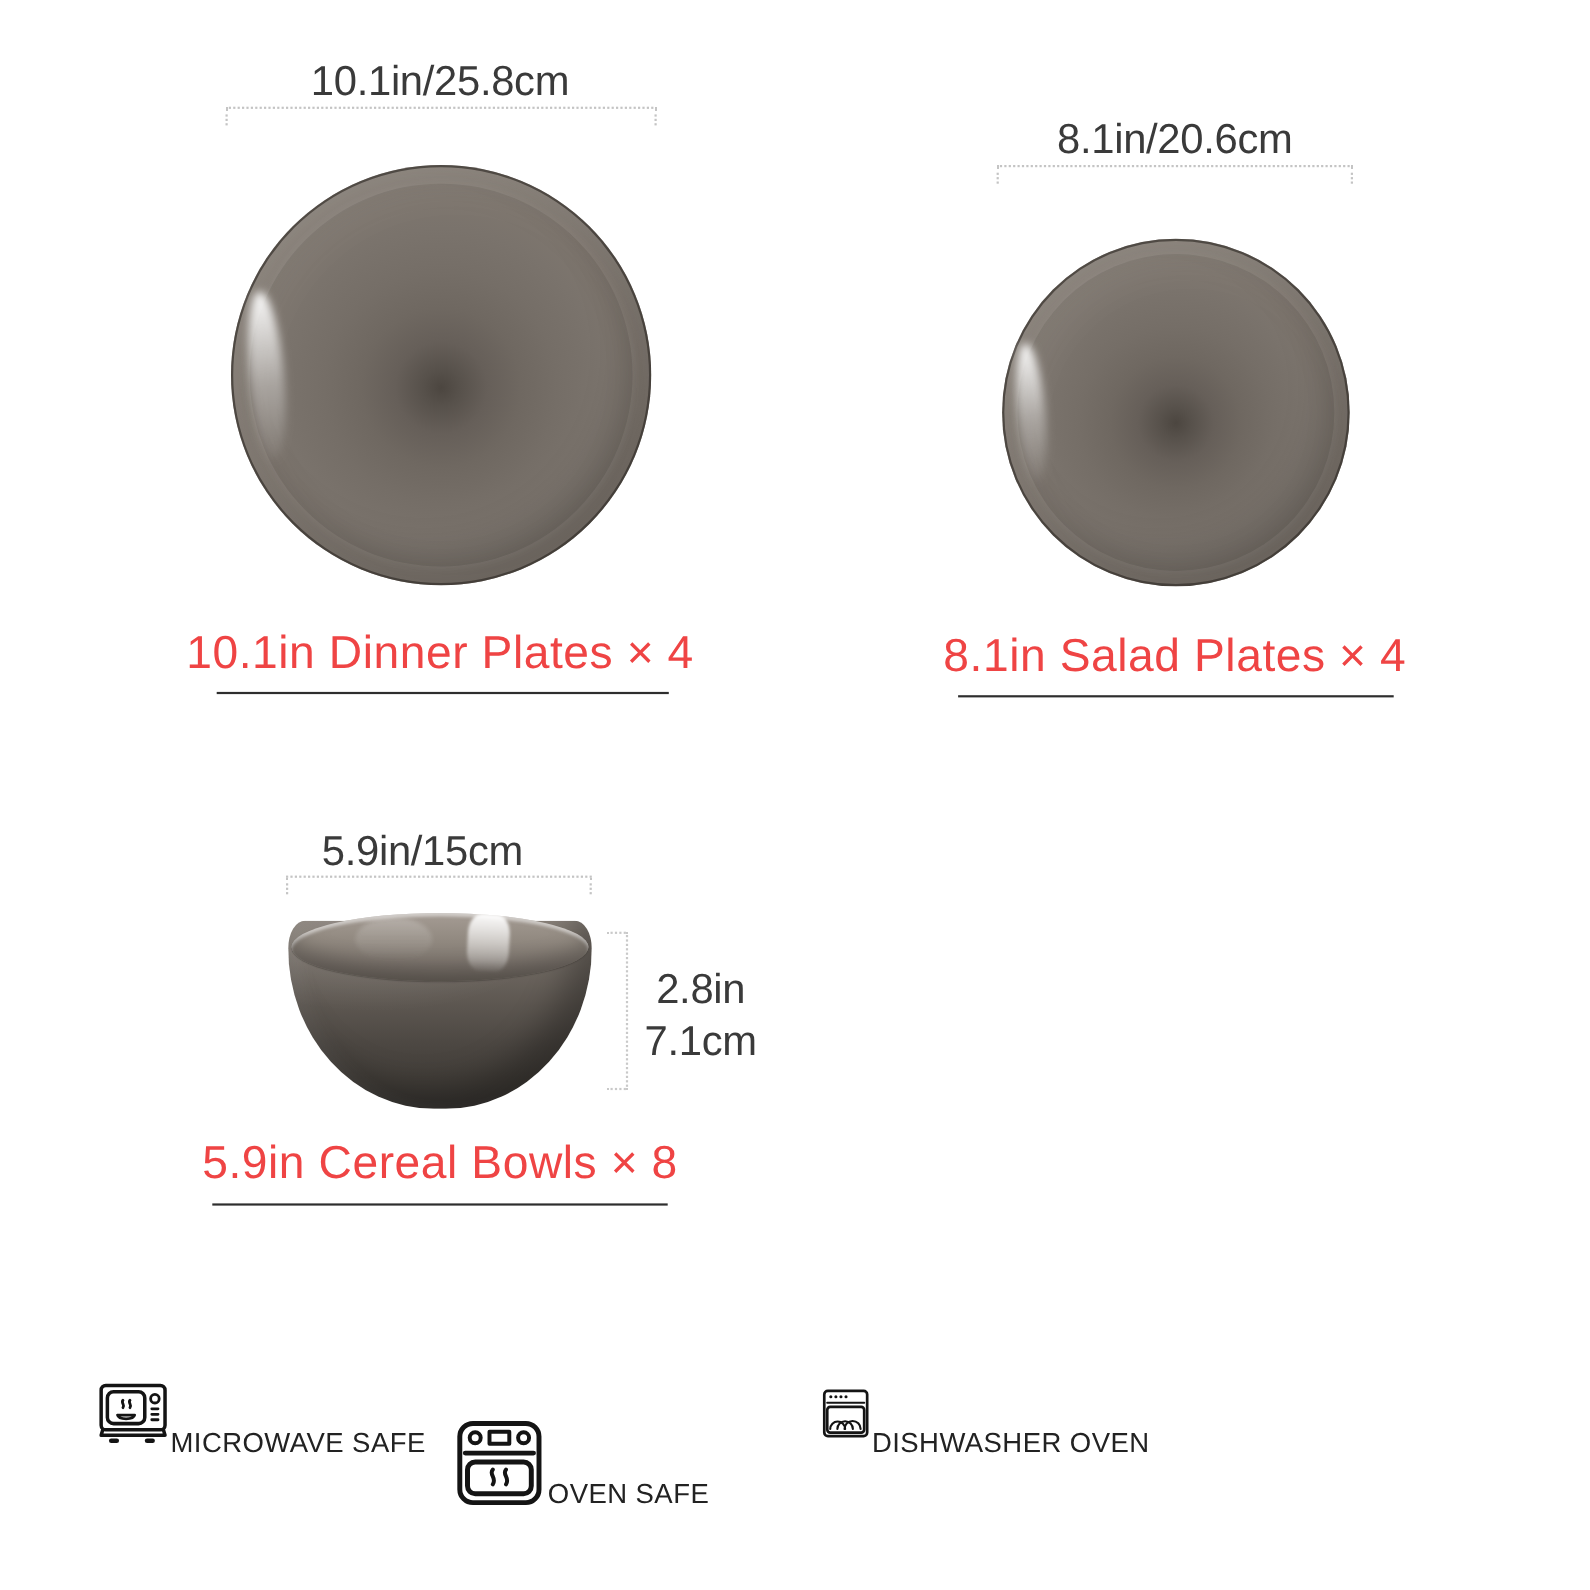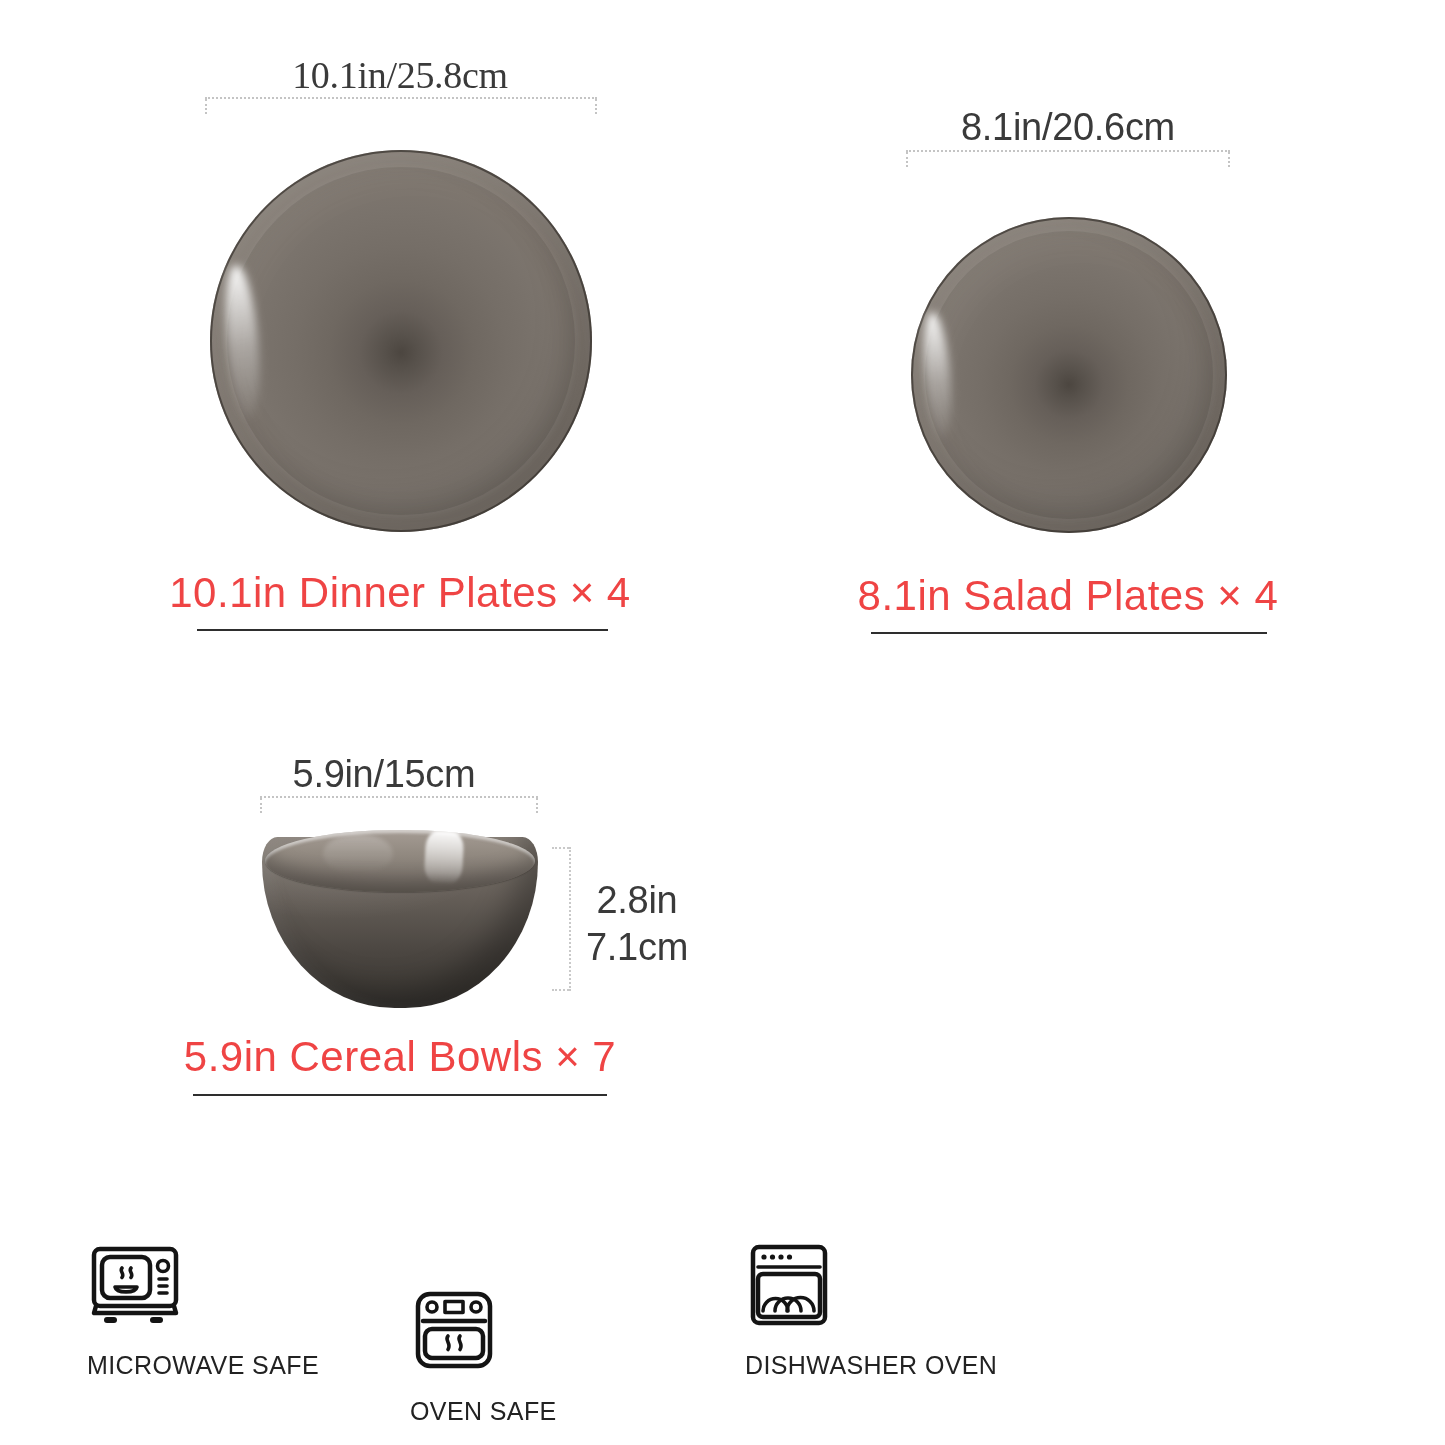--- a/index.html
+++ b/index.html
@@ -83,37 +83,37 @@
     filter:blur(1.5px);transform:rotate(3deg);
   }
   .bowl-gloss2{
     position:absolute;left:58px;top:4px;width:70px;height:40px;
     border-radius:50%;
     background:linear-gradient(180deg,rgba(255,255,255,0.22),rgba(255,255,255,0));
     filter:blur(2px);
   }
   
   .feature{
-    position:absolute;width:300px;display:flex;flex-direction:column;align-items:flex-start;
+    position:absolute;width:300px;display:flex;flex-direction:row;align-items:flex-end;
   }
   .feature svg{display:block;}
   .feature-label{
     margin-top:24px;font-size:25px;letter-spacing:0.4px;color:#222222;text-align:center;white-space:nowrap;
   }
   .icon-stroke{fill:none;stroke:#141414;stroke-width:4.5;stroke-linecap:round;stroke-linejoin:round;}
   .icon-stroke-thin{fill:none;stroke:#141414;stroke-width:3.6;stroke-linecap:round;stroke-linejoin:round;}
   .icon-fill{fill:#141414;stroke:none;}
 </style>
 </head>
 <body>
 
 <div class="stage">
 
   <div>
-    <div class="dim-label" style="left:150px;top:53px;width:500px;font-family:Liberation Serif, serif;">10.1in/25.8cm</div>
+    <div class="dim-label" style="left:150px;top:53px;width:500px;">10.1in/25.8cm</div>
     <div class="h-bracket" style="left:205px;top:97px;width:392px;"></div>
     <div class="plate" style="left:210px;top:150px;width:382px;height:382px;"></div>
     <div class="name-label" style="left:150px;top:569px;width:500px;">10.1in Dinner Plates × 4</div>
     <div class="rule" style="left:197px;top:629px;width:411px;"></div>
   </div>
 
   <div>
     <div class="dim-label" style="left:818px;top:106px;width:500px;">8.1in/20.6cm</div>
     <div class="h-bracket" style="left:906px;top:150px;width:324px;"></div>
     <div class="plate" style="left:911px;top:217px;width:316px;height:316px;"></div>
@@ -132,21 +132,21 @@
         <div class="bowl-gloss"></div>
       </div>
     </div>
 
     <div class="v-bracket" style="left:552px;top:847px;height:144px;"></div>
     <div class="size-label" style="left:586px;top:877px;text-align:center;">
       <div>2.8in</div>
       <div>7.1cm</div>
     </div>
 
-    <div class="name-label" style="left:150px;top:1033px;width:500px;">5.9in Cereal Bowls × 7</div>
+    <div class="name-label" style="left:150px;top:1033px;width:500px;">5.9in Cereal Bowls × 8</div>
     <div class="rule" style="left:193px;top:1094px;width:414px;"></div>
   </div>
 
   <div class="feature" style="left:87px;top:1243px;">
     <svg width="96" height="84" viewBox="0 0 96 84">
       <rect class="icon-stroke" x="7" y="6" width="82" height="57" rx="6"></rect>
       <rect class="icon-stroke" x="15" y="14" width="48" height="41" rx="8"></rect>
       <path class="icon-stroke-thin" d="M28,44 h22 c-1.5,6.5 -20.5,6.5 -22,0 z"></path>
       <path class="icon-stroke-thin" d="M35,25 c-3,3.5 3,5.5 0,9.5 M44,25 c-3,3.5 3,5.5 0,9.5"></path>
       <circle class="icon-stroke-thin" cx="76" cy="23" r="5.5"></circle>

